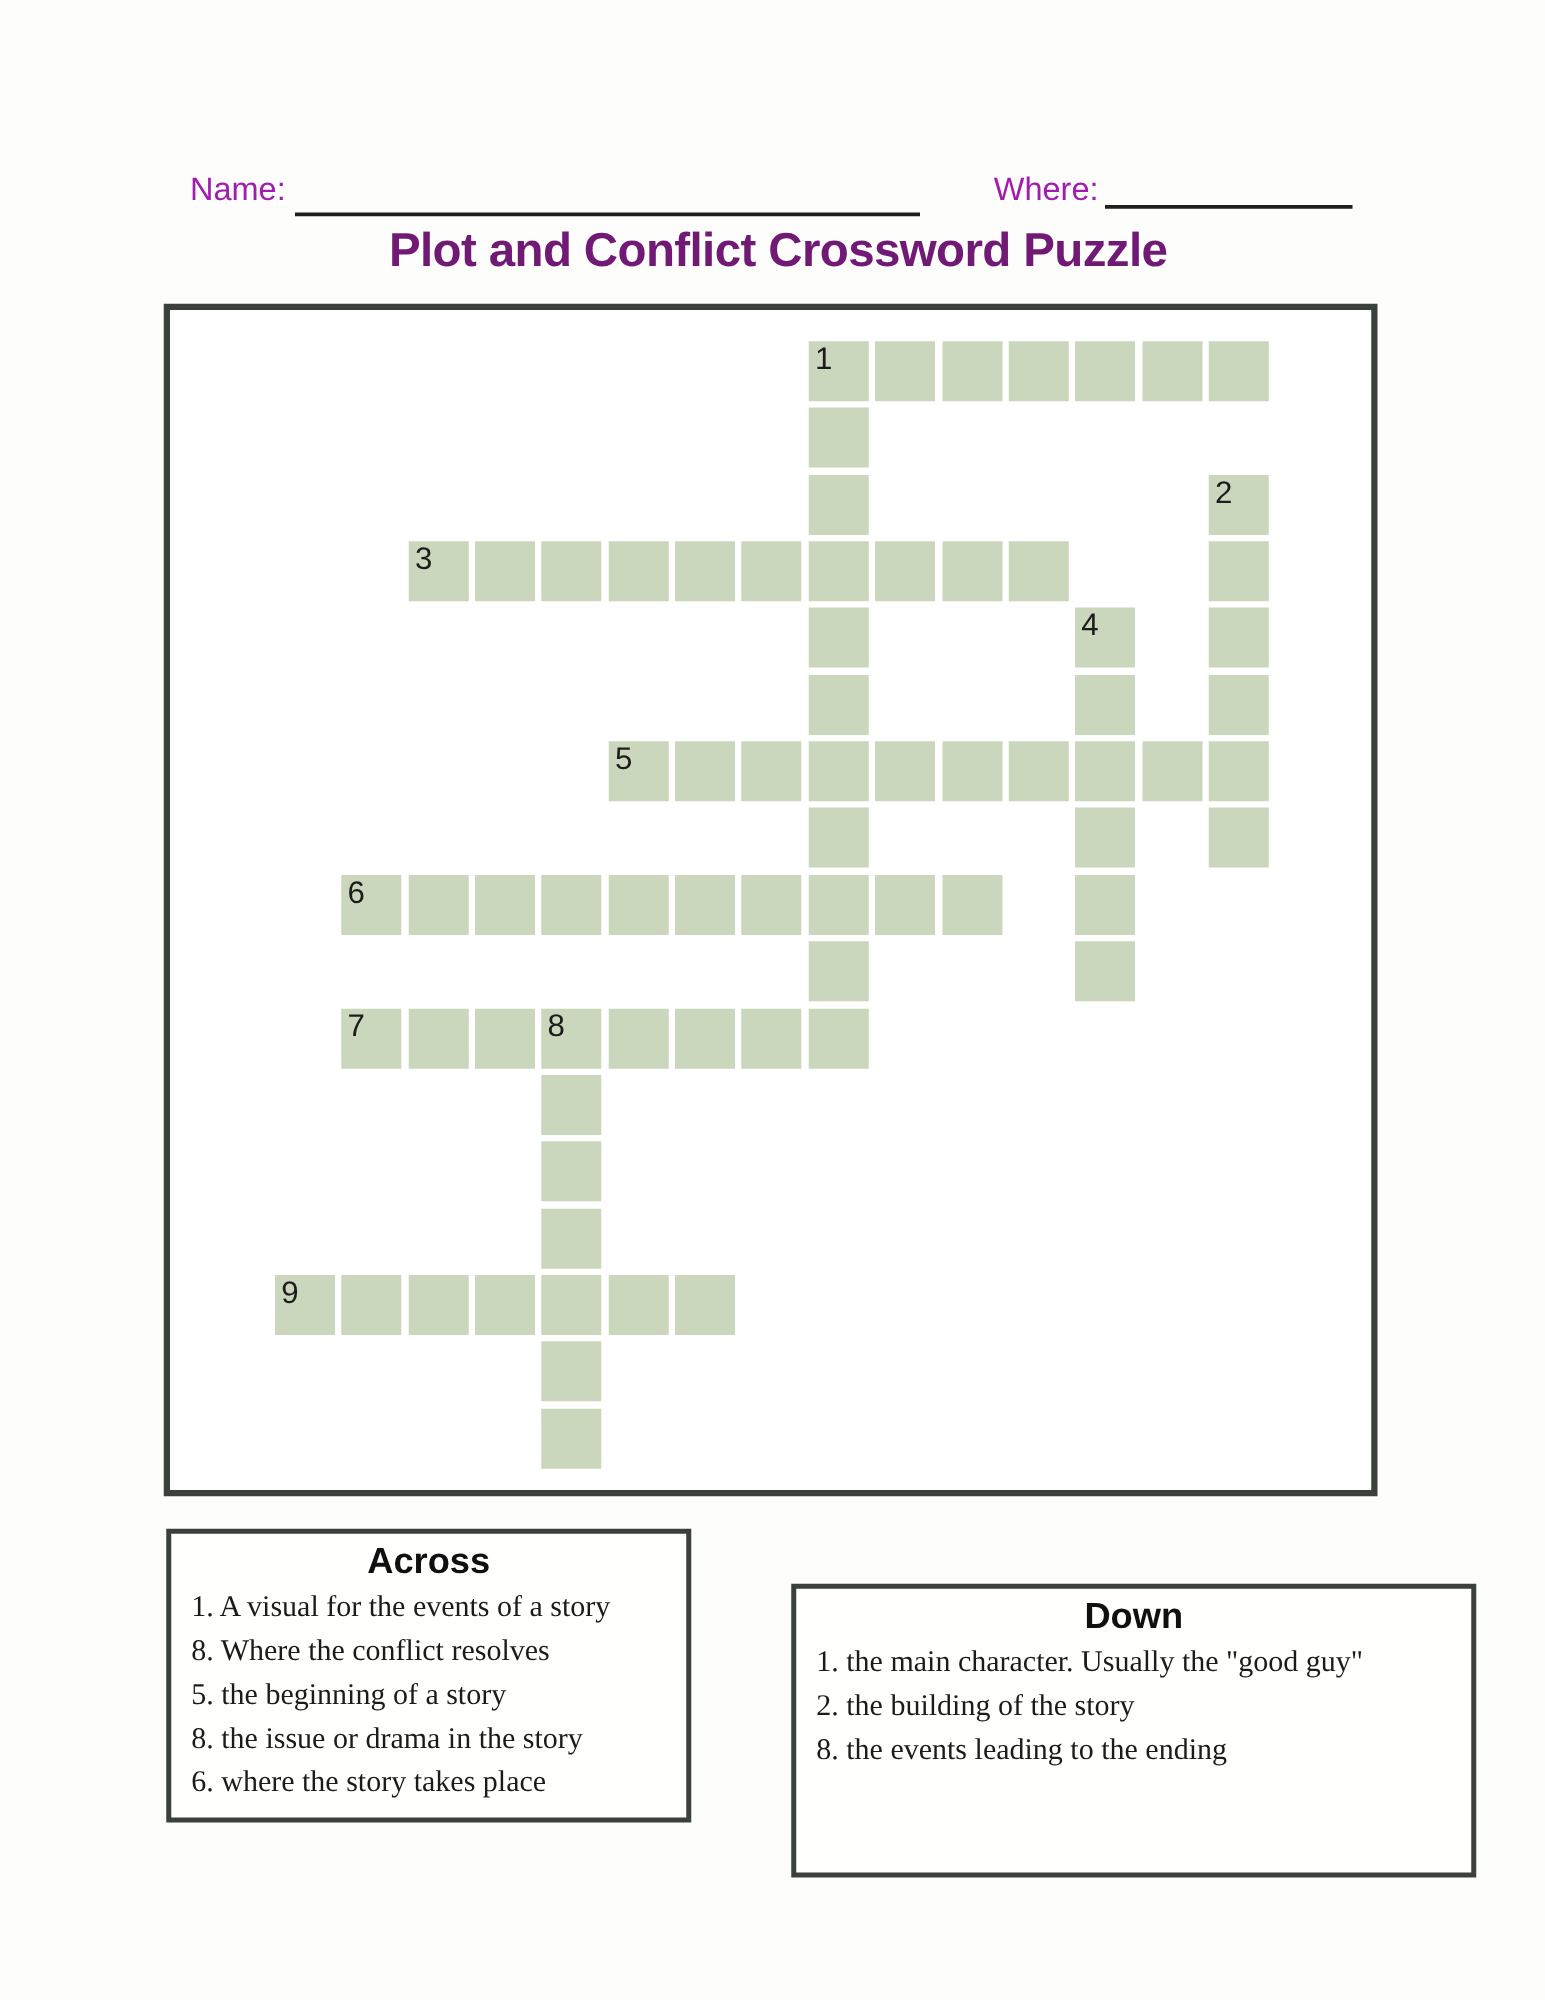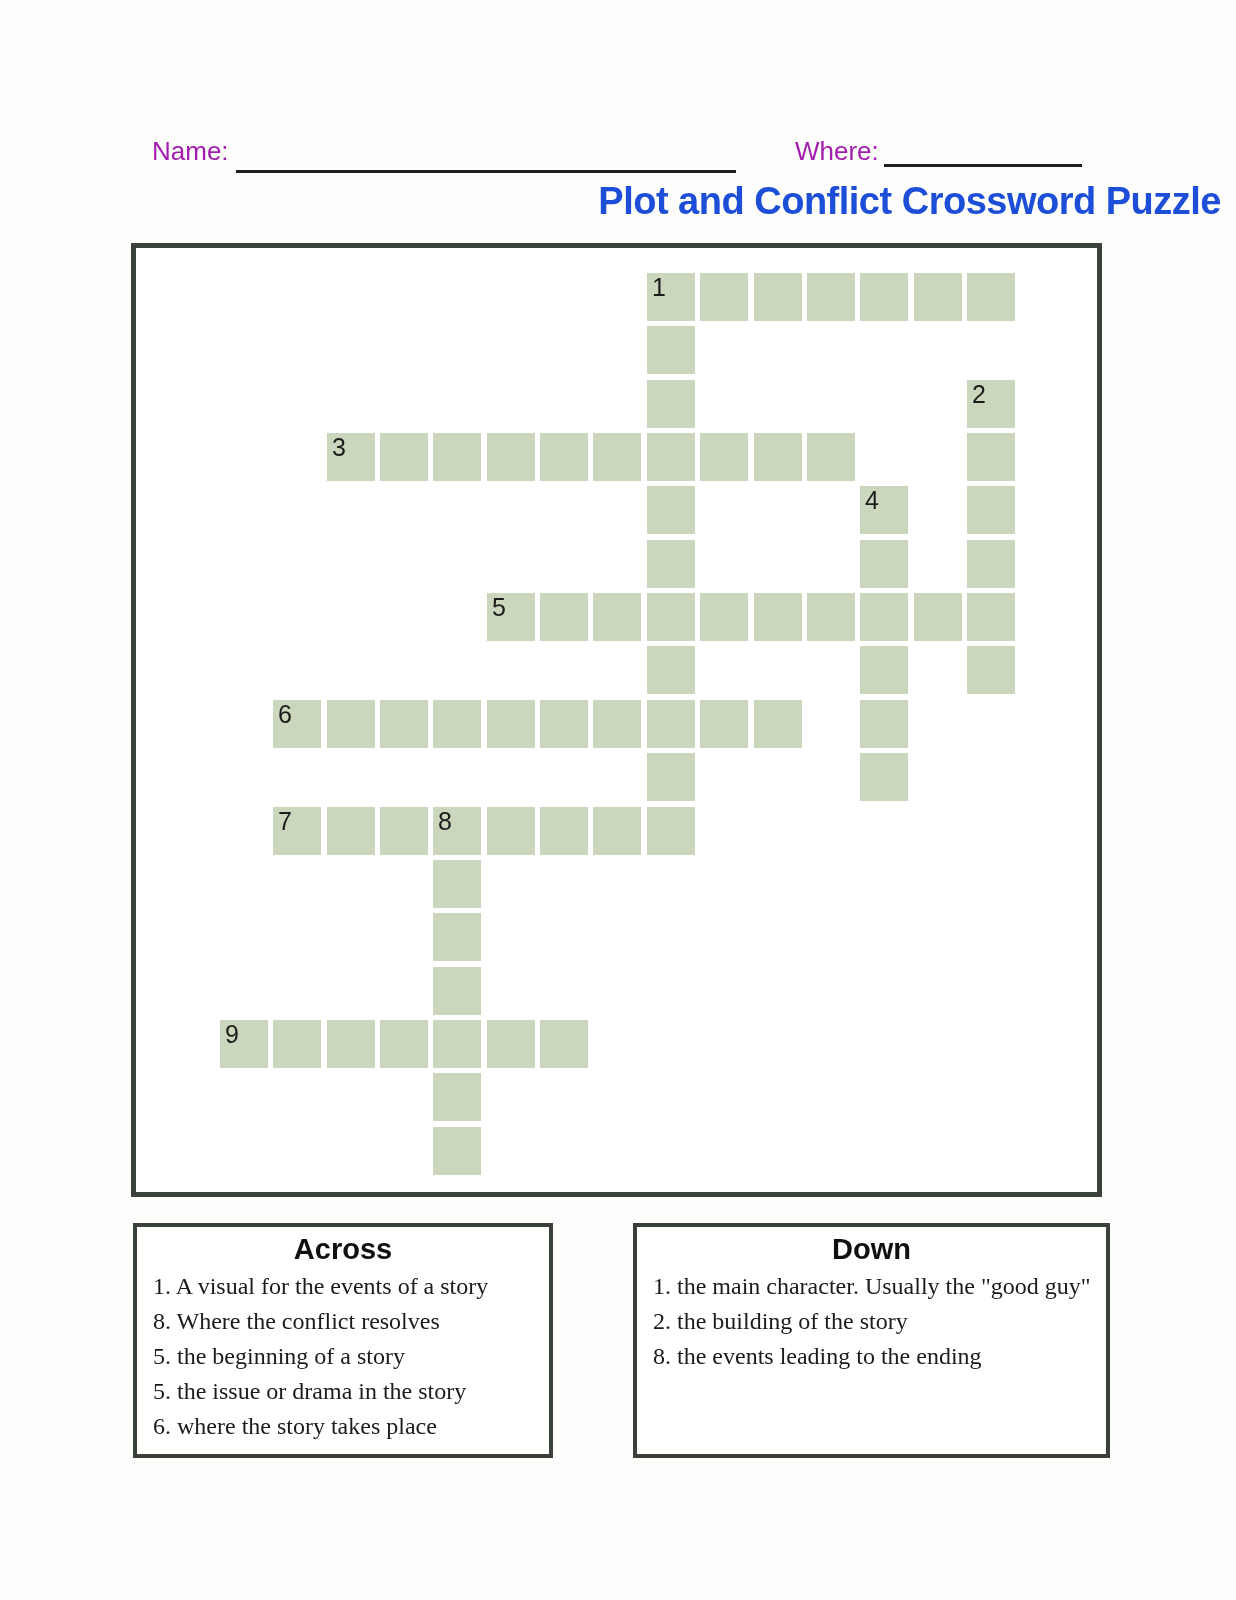--- a/index.html
+++ b/index.html
@@ -12,22 +12,22 @@
     overflow:hidden;
   }
   
   .hdr-label{position:absolute;font-size:26px;color:#a21caf;}
   .name-label{left:152px;top:136px;}
   .period-label{left:795px;top:136px;}
   .field-line{position:absolute;height:3px;background:#1f1f1f;}
   .name-line{left:236px;top:170px;width:500px;}
   .period-line{left:884px;top:164px;width:198px;}
   .page-title{
-    position:absolute;left:0;top:180px;width:1221px;
-    text-align:right;font-size:38px;font-weight:700;letter-spacing:-0.5px;color:#1d4ed8;
+    position:absolute;left:12px;top:180px;width:1221px;
+    text-align:center;font-size:38px;font-weight:700;letter-spacing:-0.5px;color:#701a75;
   }
   
   .grid-box{
     position:absolute;left:131px;top:243px;
     width:971px;height:954px;
     border:5px solid #3a403a;
     background:#ffffff;
     box-sizing:border-box;
   }
   .cell{
@@ -42,21 +42,21 @@
     color:#1c1c1c;
   }
   
   .clue-box{
     position:absolute;top:1223px;height:235px;
     border:4px solid #3a403a;
     background:#fffffe;
     box-sizing:border-box;
   }
   .across-box{left:133px;width:420px;}
-  .down-box{left:633px;width:477px;}
+  .down-box{left:633px;width:548px;margin-top:44px;}
   .clue-title{
     margin-top:6px;
     text-align:center;font-size:29px;font-weight:700;color:#101010;
   }
   .clue-list{
     padding:3px 8px 0 16px;
     font-size:24px;line-height:35px;color:#1b1b1b;font-family:Liberation Serif, serif;
   }
   .clue-item{white-space:normal;}
 </style>
@@ -166,21 +166,21 @@
       <div class="cell" style="left: 297px; top: 825px;"></div>
       <div class="cell" style="left: 297px; top: 879px;"></div>
     </div>
 
   <div class="clue-box across-box">
     <div class="clue-title">Across</div>
     <div class="clue-list" id="across-list">
         <div class="clue-item">1. A visual for the events of a story</div>
         <div class="clue-item">8. Where the conflict resolves</div>
         <div class="clue-item">5. the beginning of a story</div>
-        <div class="clue-item">5. the issue or drama in the story</div>
+        <div class="clue-item">8. the issue or drama in the story</div>
         <div class="clue-item">6. where the story takes place</div>
       </div>
   </div>
 
   <div class="clue-box down-box">
     <div class="clue-title">Down</div>
     <div class="clue-list" id="down-list">
         <div class="clue-item">1. the main character. Usually the "good guy"</div>
         <div class="clue-item">2. the building of the story</div>
         <div class="clue-item">8. the events leading to the ending</div>

